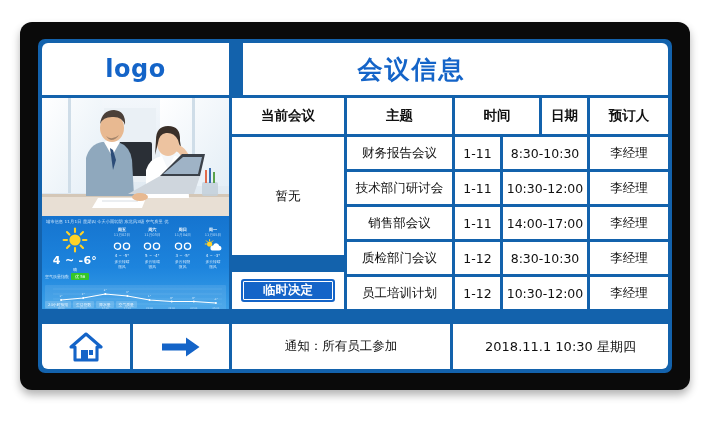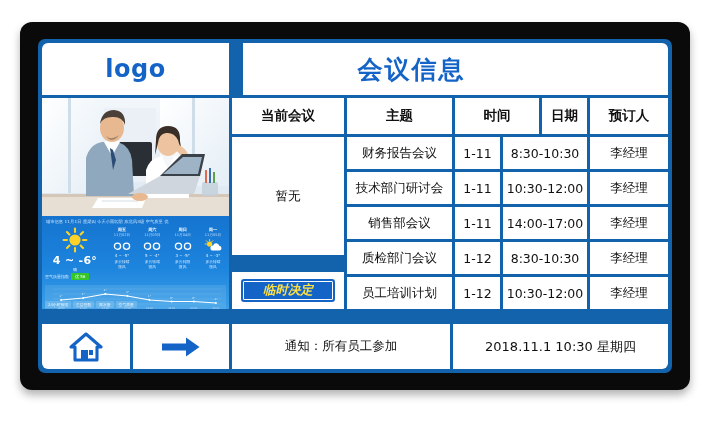--- a/index.html
+++ b/index.html
@@ -124,23 +124,23 @@
   }
   #cur-merged{
     background:#ffffff;flex:1;display:flex;align-items:center;
     justify-content:center;font-size:12.5px;color:#111;
   }
   #cur-last{
     background:#ffffff;flex:0 0 37px;display:flex;align-items:center;
     justify-content:center;
   }
   #badge-temp{
-    background:#1464c8;color:#fde047;font-size:12.5px;font-weight:bold;
+    background:#1464c8;color:#ffffff;font-size:12.5px;font-weight:bold;
     padding:1px 20px;border:2px solid #1464c8;border-radius:3px;
-    box-shadow:0 0 0 1px #ffffff inset;white-space:nowrap;font-style:italic;
+    box-shadow:0 0 0 1px #ffffff inset;white-space:nowrap;
   }
   #rows-col{flex:1;display:flex;flex-direction:column;gap:3px;min-width:0;}
   
   #bottom-band{display:flex;gap:3px;height:45px;flex:0 0 45px;margin-top:12px;}
   #home-cell{
     width:88px;flex:0 0 88px;border-radius:0 0 0 6px;
     display:flex;align-items:center;justify-content:center;
   }
   #next-cell{
     width:96px;flex:0 0 96px;display:flex;align-items:center;

